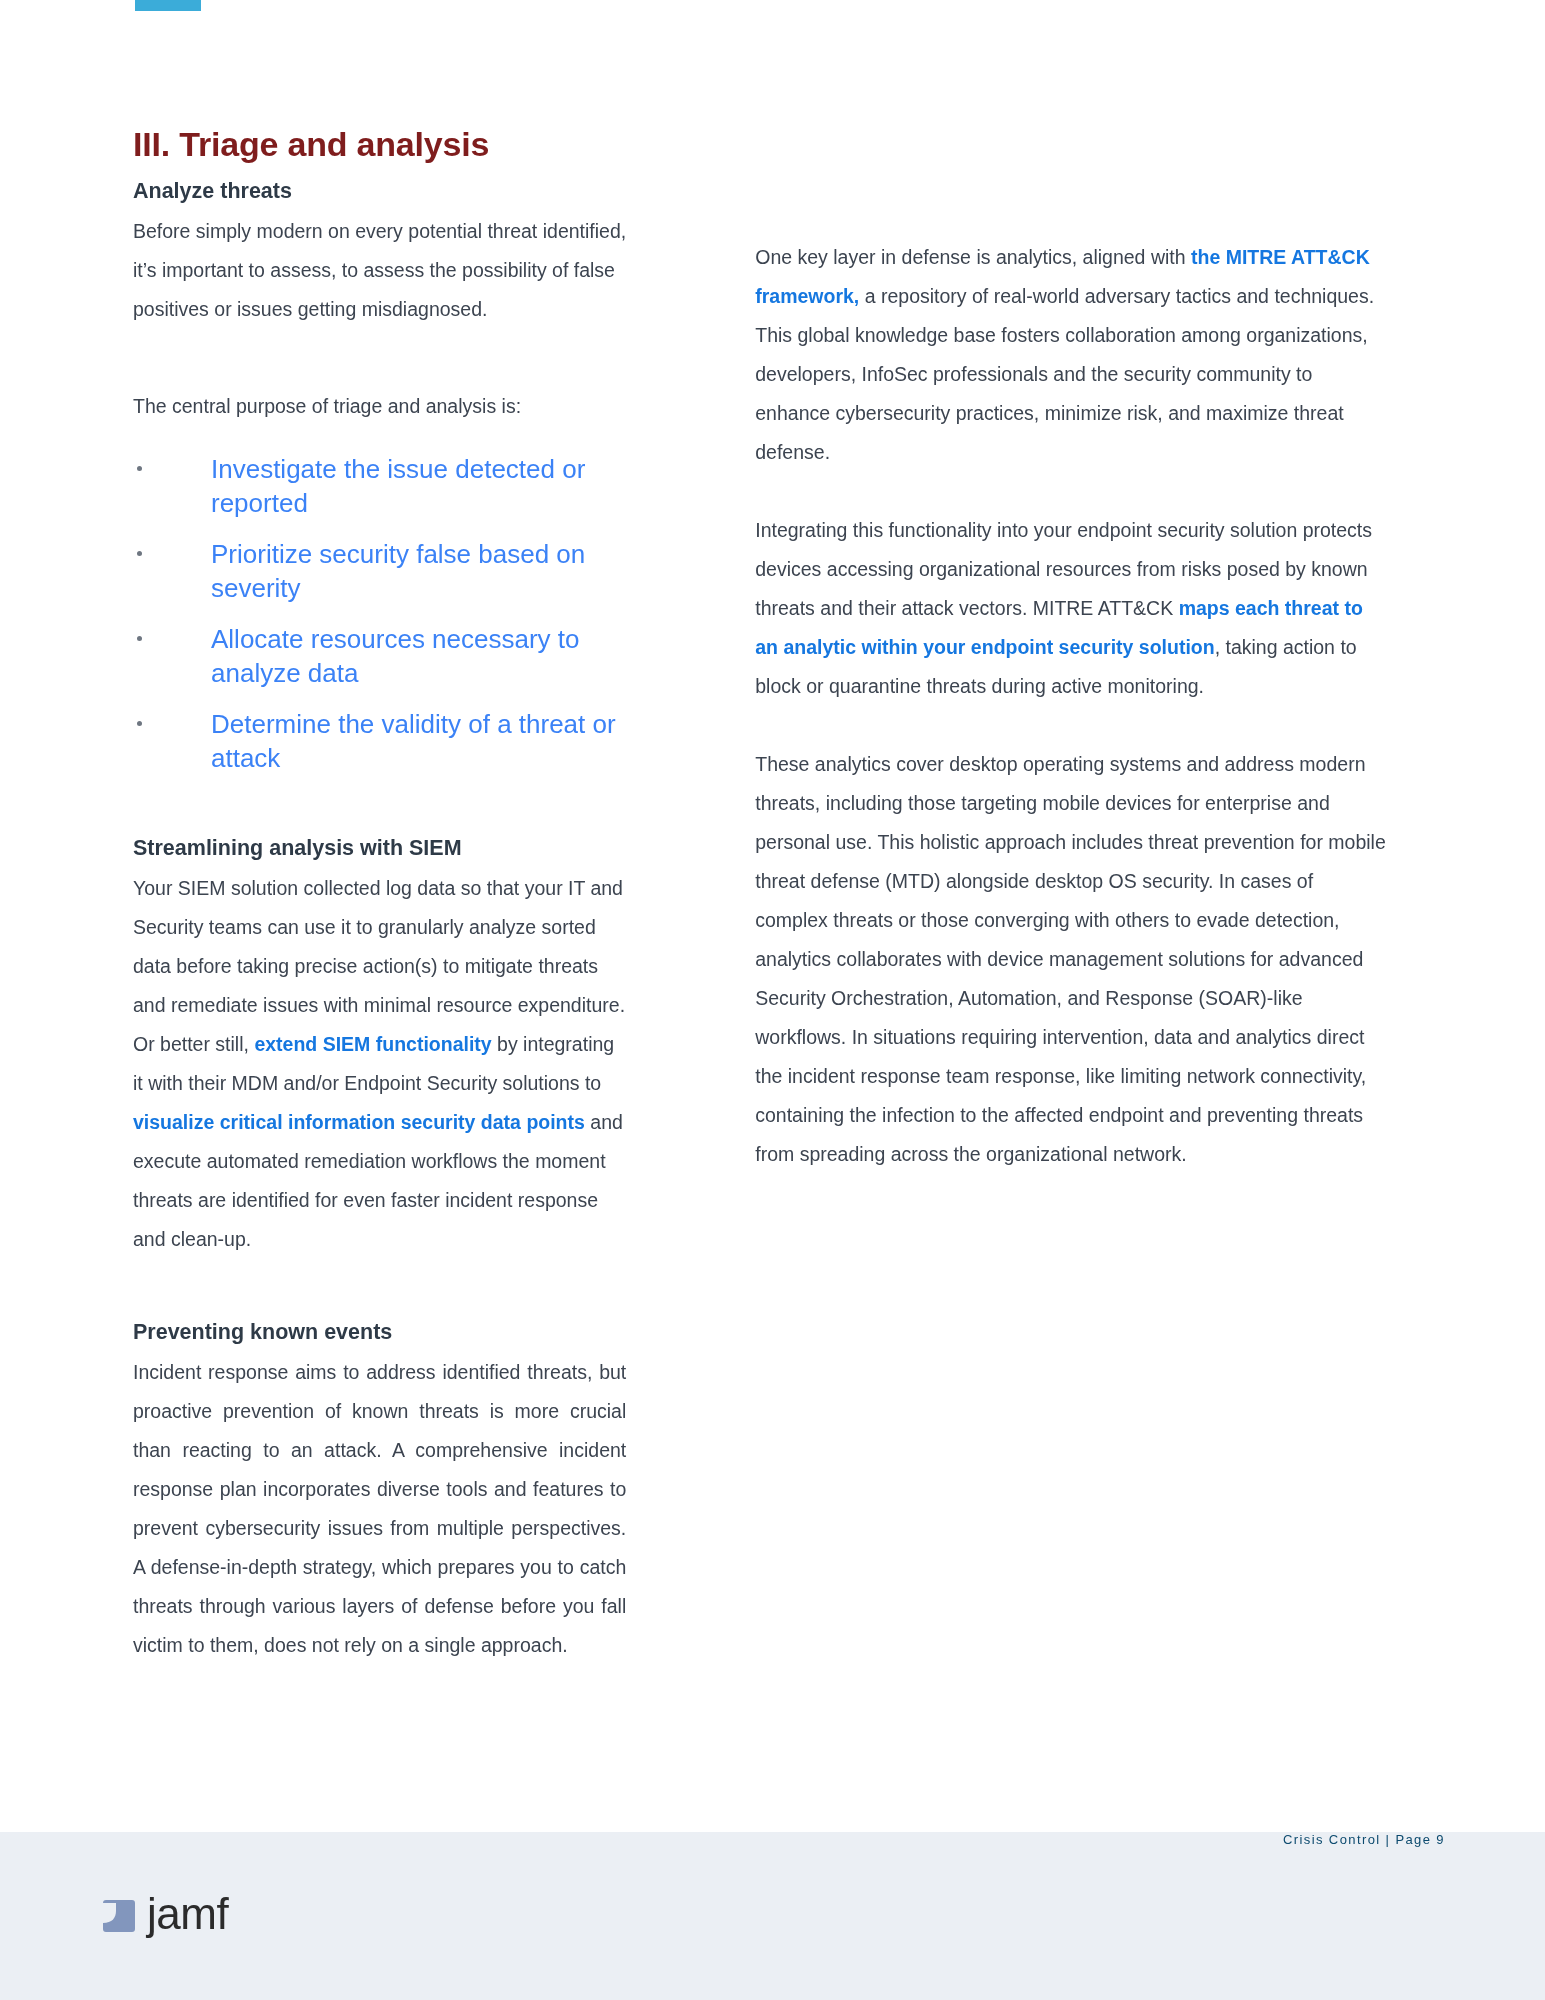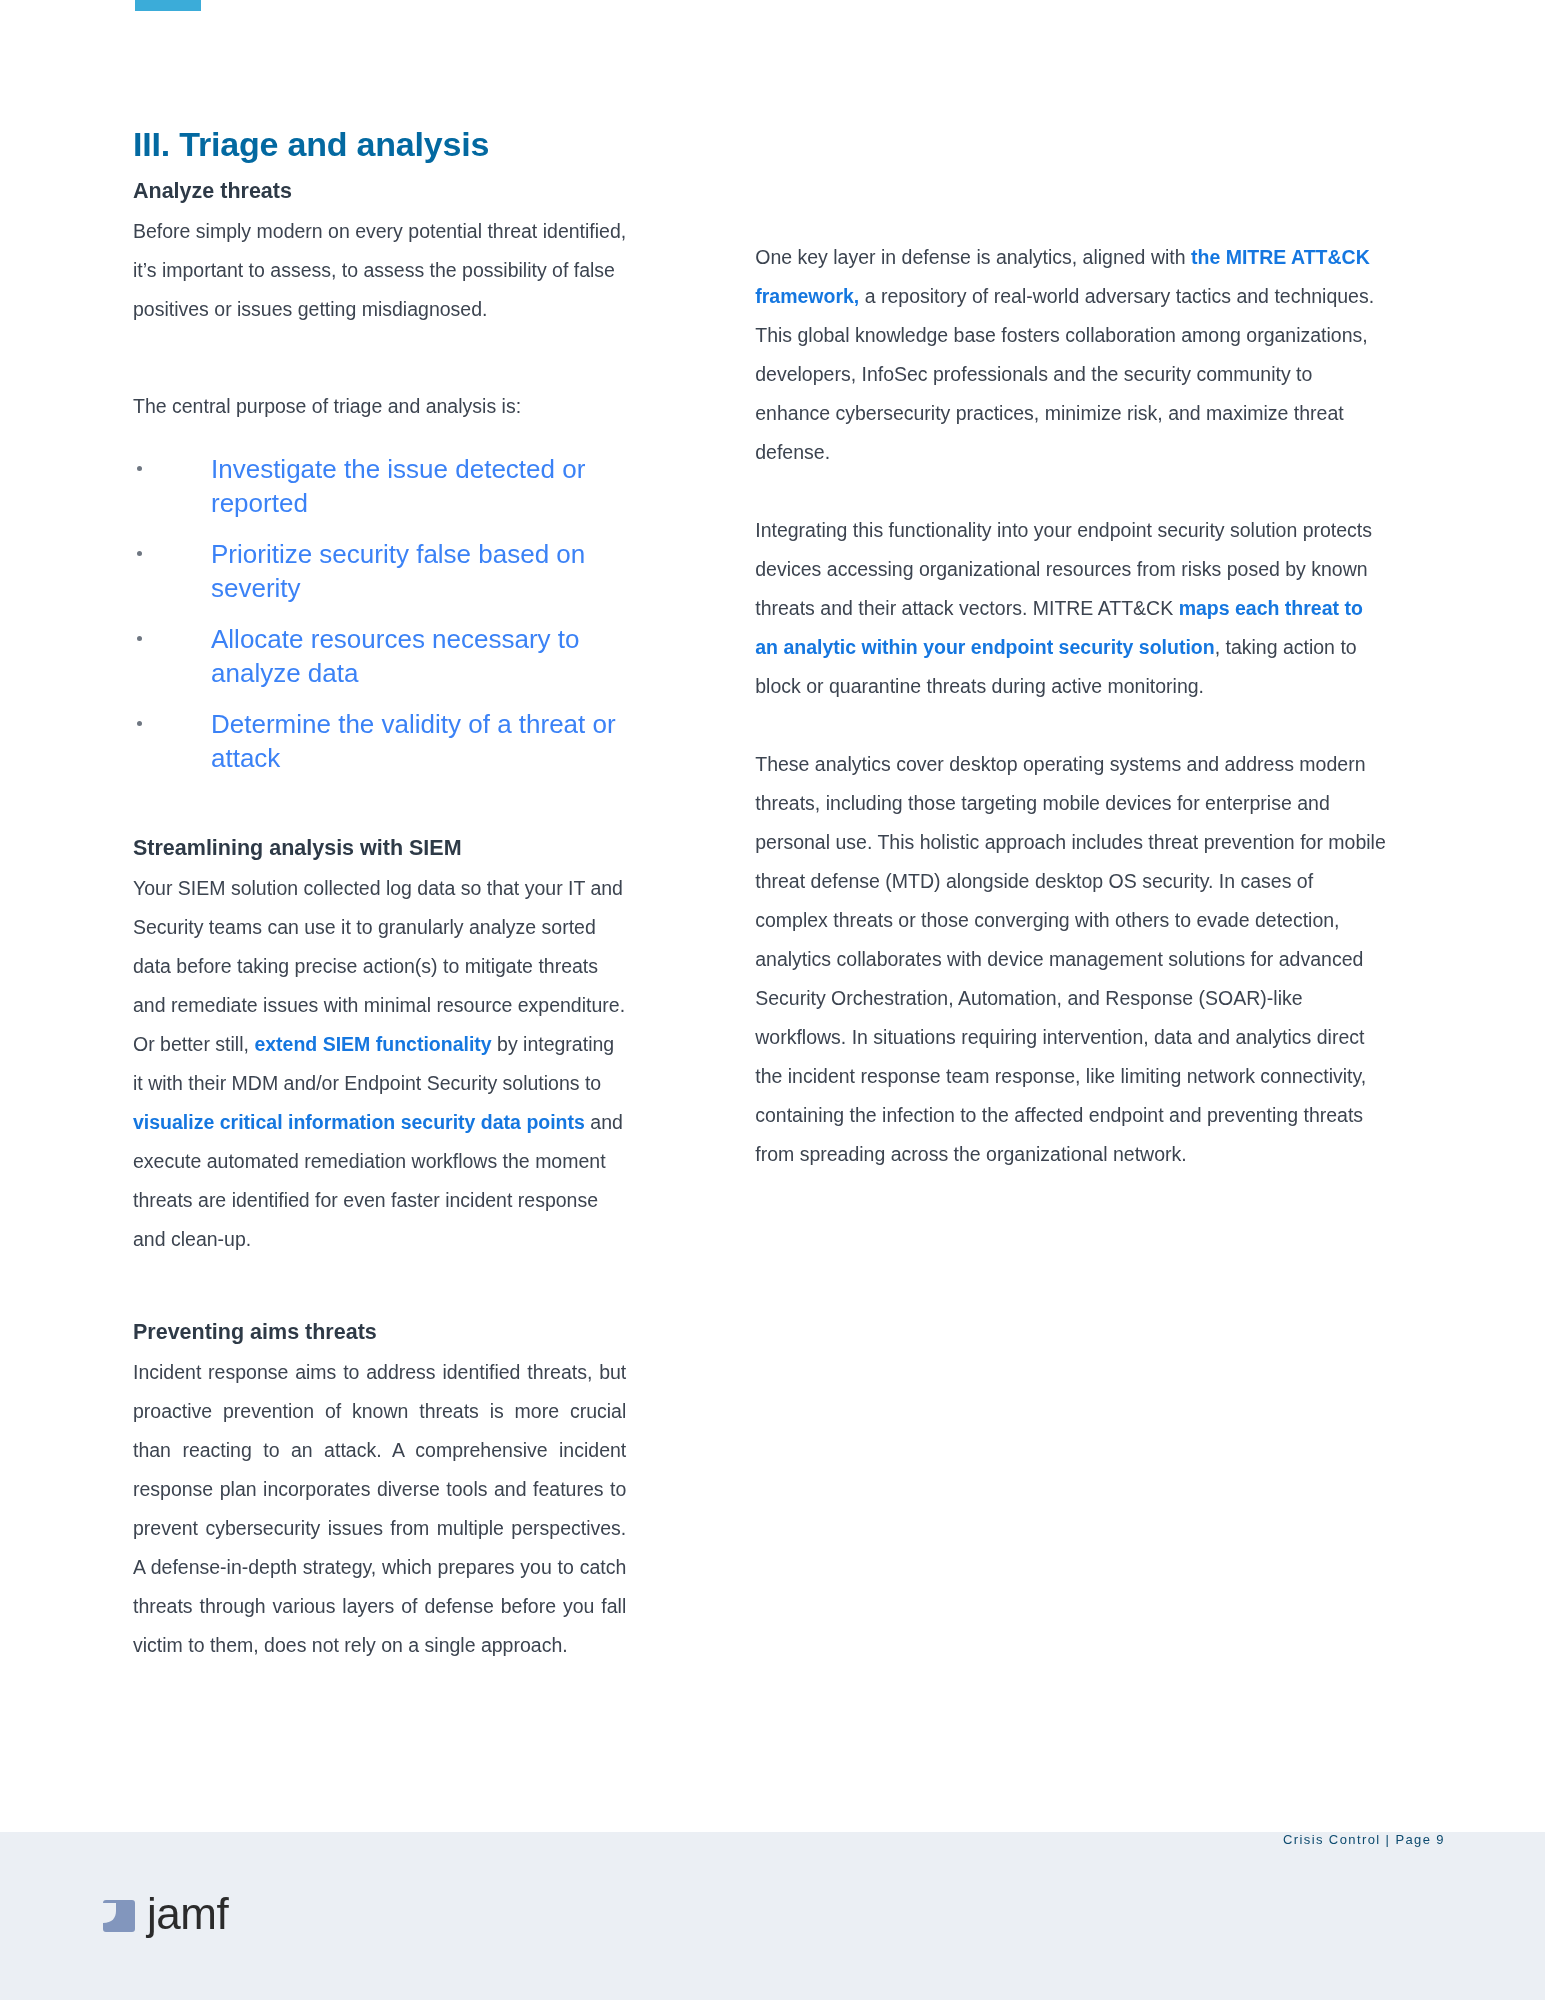--- a/index.html
+++ b/index.html
@@ -37,21 +37,21 @@
   .content {
     position: absolute;
     left: 133px;
     top: 125px;
     width: 1255px;
   }
 
   h1.section-title {
     font-size: 34px;
     font-weight: bold;
-    color: #0369a1;
+    color: #7f1d1d;
     margin: 0 0 14px 0;
     letter-spacing: -0.2px;
     line-height: 1.15;
   }
 
   .columns {
     display: flex;
     gap: 4px;
     align-items: flex-start;
   }
@@ -185,21 +185,21 @@
           </li>
           <li>
             <span class="dot"></span>
             <span>Determine the validity of a threat or attack</span>
           </li>
         </ul>
 
         <h2 class="sub-head spaced">Streamlining analysis with SIEM</h2>
         <p class="body"><span>Your SIEM solution collected log data so that your IT and Security teams can use it to granularly analyze sorted data before taking precise action(s) to mitigate threats and remediate issues with minimal resource expenditure. Or better still, </span><a class="lnk" href="#">extend SIEM functionality</a><span> by integrating it with their MDM and/or Endpoint Security solutions to </span><a class="lnk" href="#">visualize critical information security data points</a><span> and execute automated remediation workflows the moment threats are identified for even faster incident response and clean-up.</span></p>
 
-        <h2 class="sub-head spaced">Preventing aims threats</h2>
+        <h2 class="sub-head spaced">Preventing known events</h2>
         <p class="body justified">Incident response aims to address identified threats, but proactive prevention of known threats is more crucial than reacting to an attack. A comprehensive incident response plan incorporates diverse tools and features to prevent cybersecurity issues from multiple perspectives. A defense-in-depth strategy, which prepares you to catch threats through various layers of defense before you fall victim to them, does not rely on a single approach.</p>
 
       </div>
 
       <div class="col-right">
 
         <p class="body"><span>One key layer in defense is analytics, aligned with </span><a class="lnk" href="#">the MITRE ATT&amp;CK framework,</a><span> a repository of real-world adversary tactics and techniques. This global knowledge base fosters collaboration among organizations, developers, InfoSec professionals and the security community to enhance cybersecurity practices, minimize risk, and maximize threat defense.</span></p>
 
         <p class="body"><span>Integrating this functionality into your endpoint security solution protects devices accessing organizational resources from risks posed by known threats and their attack vectors. MITRE ATT&amp;CK </span><a class="lnk" href="#">maps each threat to an analytic within your endpoint security solution</a><span>, taking action to block or quarantine threats during active monitoring.</span></p>
 

